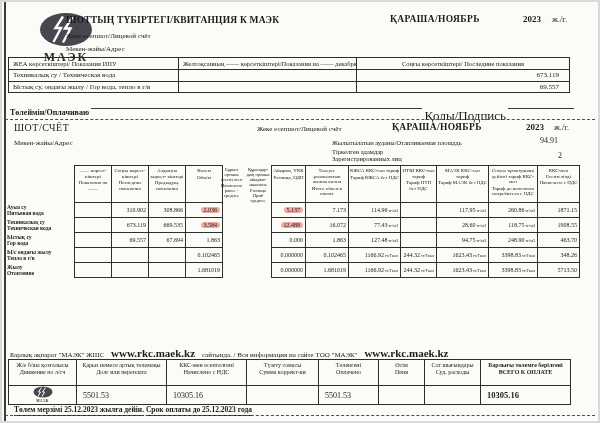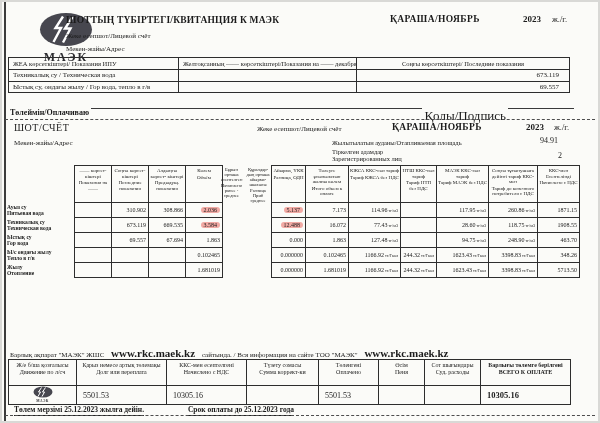--- a/index.html
+++ b/index.html
@@ -75,21 +75,21 @@
   #fTable{position:absolute;left:6px;top:357px;border-collapse:collapse;table-layout:fixed}
   #fTable th,#fTable td{border:1px solid #2d2d2d;overflow:hidden}
   #fTable th{font-weight:normal;font-size:6px;line-height:6.8px;text-align:center;vertical-align:top;padding:2px 1px;height:26px}
   #fTable td{height:19px;font-size:8px;padding:0 6px;white-space:nowrap}
   #fTable td.logoCell{text-align:center;padding:0}
   #fTable td.totalCell{font-weight:bold;font-size:8.5px}
   #fTable .ruStrong{font-weight:bold}
   .miniBrand{font-size:3.5px;font-weight:bold;letter-spacing:.5px;line-height:3.5px;color:#2c2c30}
   #deadline{position:absolute;left:12px;top:403px;font-size:7.5px;font-weight:bold;white-space:nowrap}
   #deadline span{border-bottom:1px solid #222;padding-bottom:1px}
-  #deadline .gap{margin-left:42px}
+  #deadline .gap{}
 </style>
 </head>
 <body>
 
 <div id="stage">
 <div id="paper">
   <div class="scanline"></div>
 
   <div id="logo">
     <svg width="54" height="35" viewBox="0 0 54 35">

